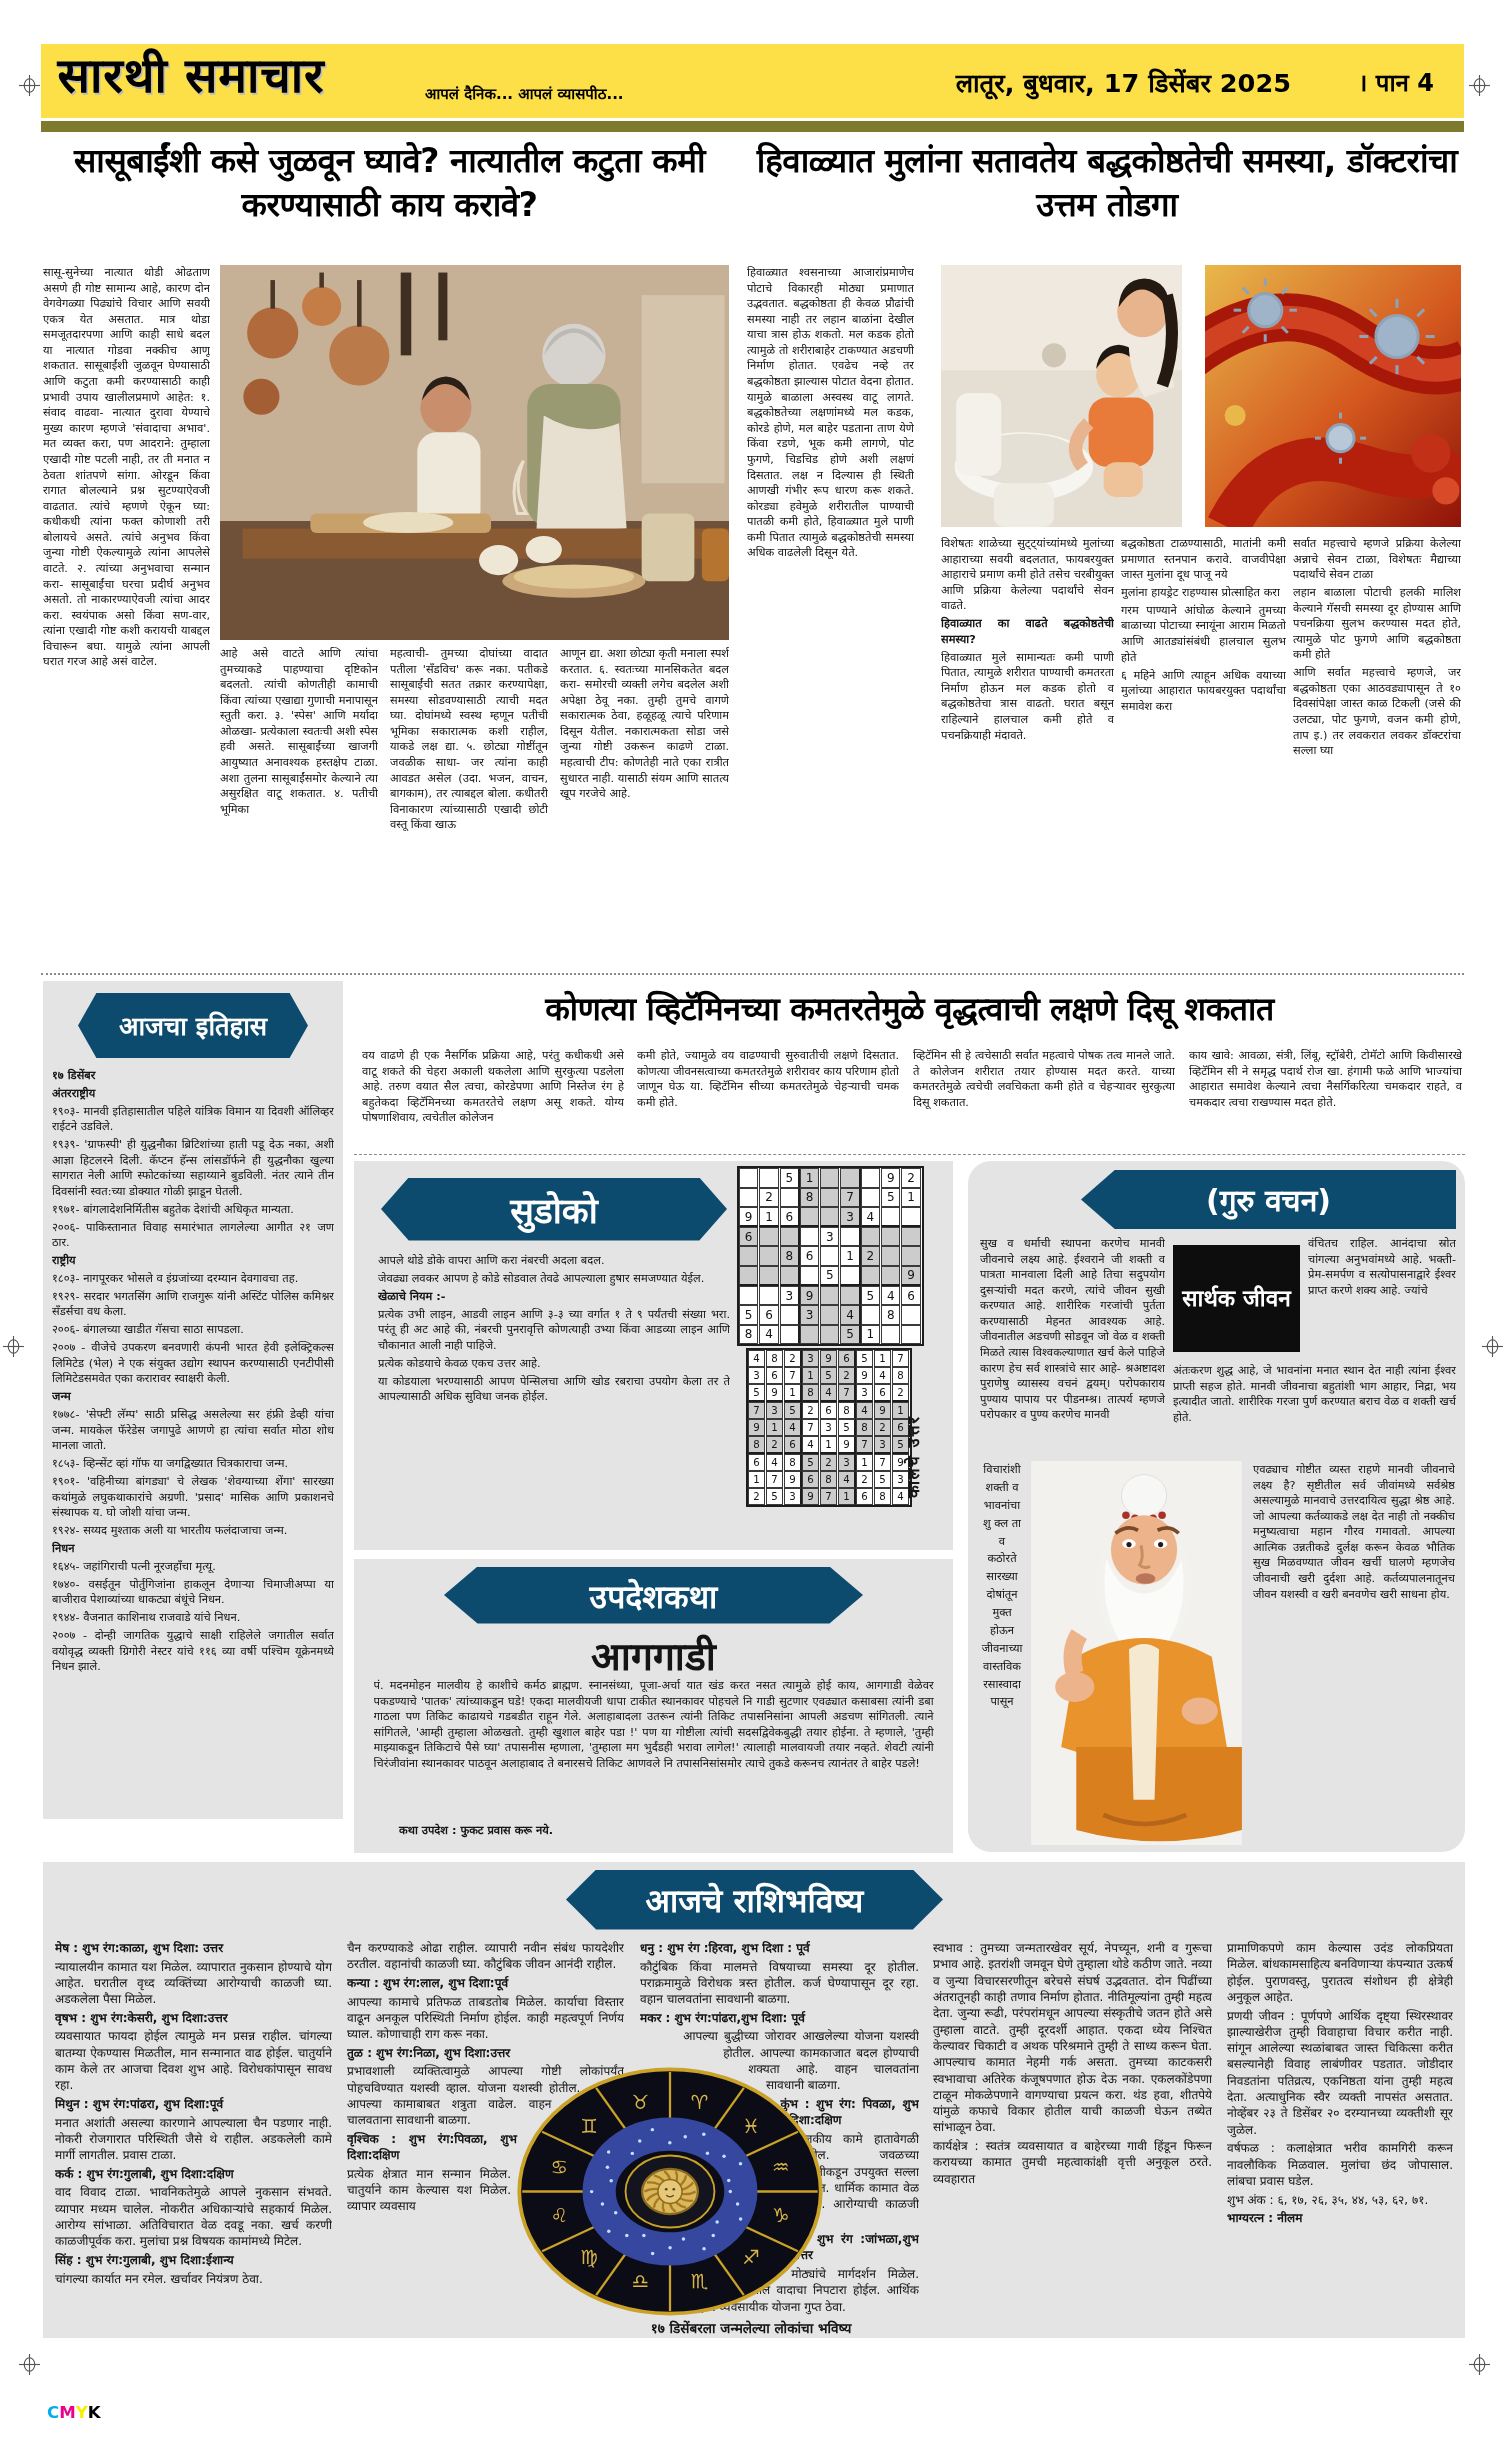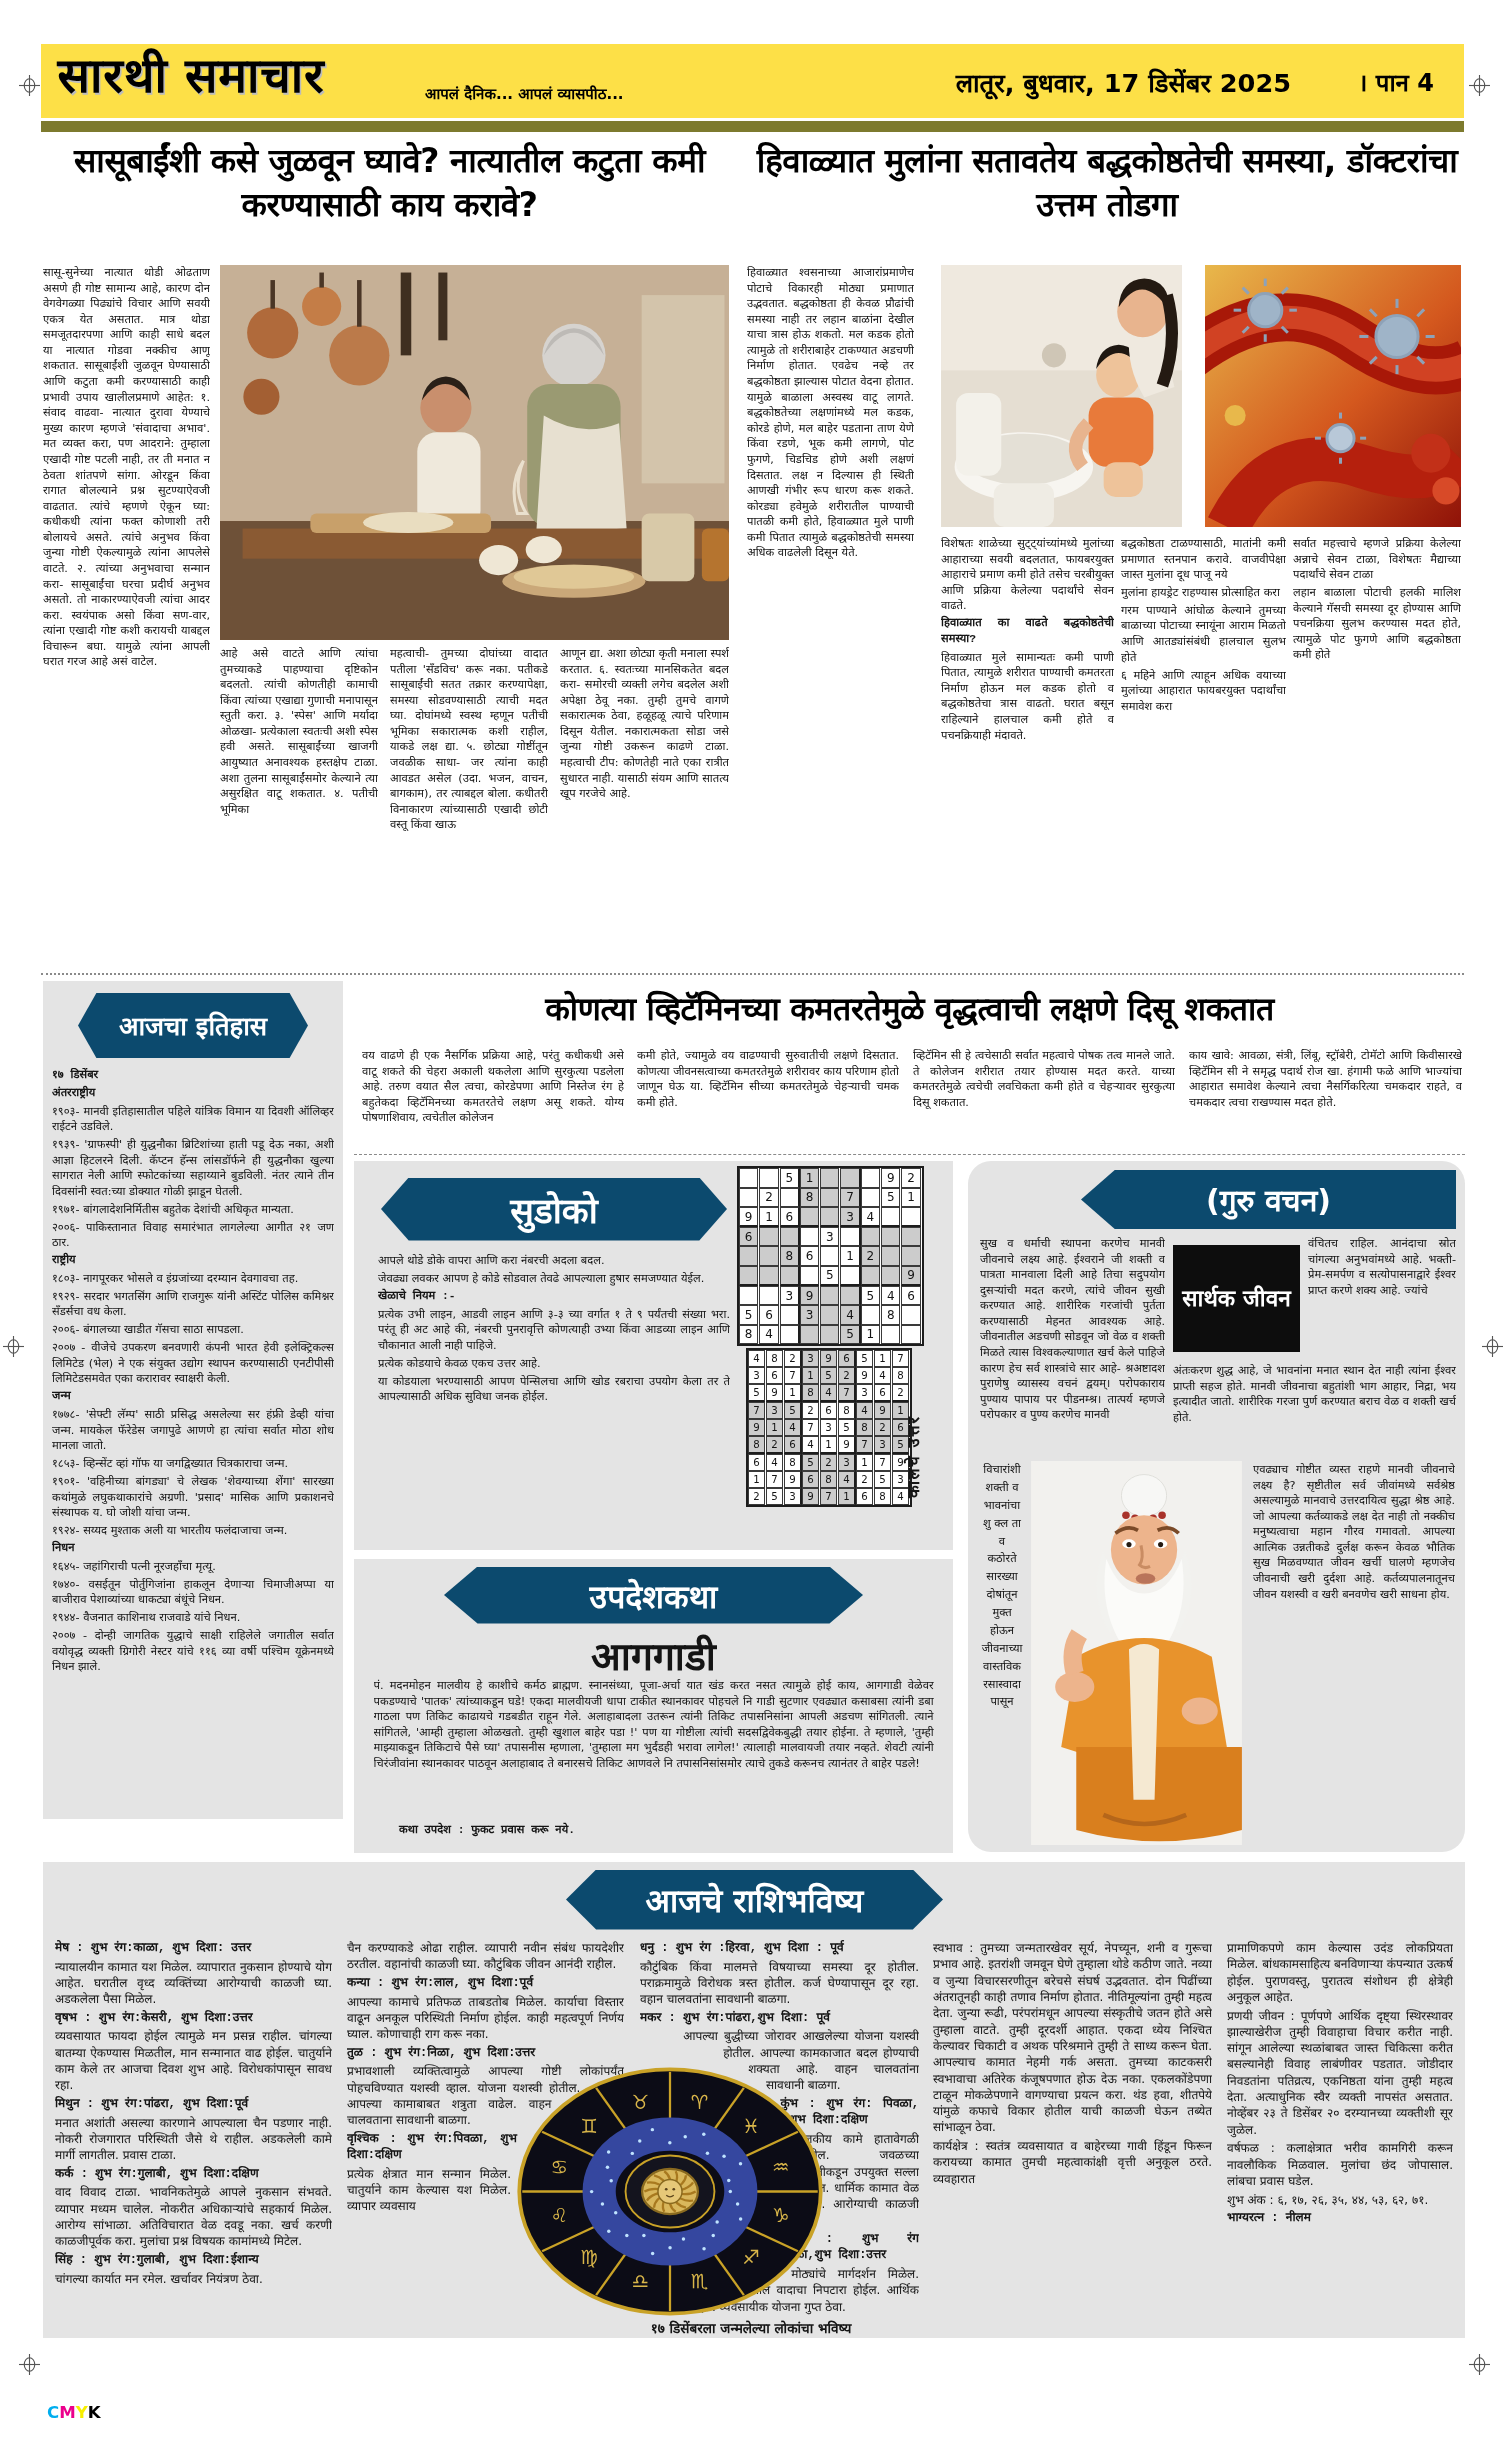--- a/index.html
+++ b/index.html
@@ -3,21 +3,21 @@
 <meta charset="utf-8">
 <style>
   html,body{margin:0;padding:0;background:#fff;}
   .page{position:relative;width:1506px;height:2450px;background:#ffffff;font-family:"DejaVu Sans",sans-serif;color:#141414;overflow:hidden;}
   .abs{position:absolute;}
   .panel{position:absolute;background:#e4e4e4;}
   .badge{position:absolute;background:#0c4a6e;color:#fff;display:flex;align-items:center;justify-content:center;font-weight:bold;clip-path:polygon(0 50%,8% 0,92% 0,100% 50%,92% 100%,8% 100%);text-align:center;}
   .col{position:absolute;overflow:hidden;text-align:justify;}
   .col p.tx{margin:0 0 2.3px 0;text-indent:0;}
   .tx{font-size:11.3px;line-height:1.38;}
-  .bd{font-weight:bold;font-family:Liberation Mono, monospace;}
+  .bd{font-weight:bold;}
   .headline{position:absolute;font-weight:bold;text-align:center;font-size:33px;line-height:1.32;letter-spacing:-0.4px;color:#000;}
   .rule-olive{position:absolute;background:#7d7a2e;}
   .rule-dot{position:absolute;border-top:2.3px dotted #8a8a8a;}
   .rule-dash{position:absolute;border-top:1.5px dashed #8a8a8a;}
   .sgrid{position:absolute;display:grid;grid-template-columns:repeat(9,1fr);background:#fff;border:2.3px solid #1d1d1d;}
   .scell{border:0.8px solid #3a3a3a;display:flex;align-items:center;justify-content:center;background:#fff;}
   .sgrid.main .scell{width:17.3px;height:17.3px;font-size:12px;}
   .sgrid.ans .scell{width:15px;height:15px;font-size:10.2px;}
   .scell.shade{background:#cccccc;}
   .scell.br3{border-right-width:2.3px;border-right-color:#1d1d1d;}
@@ -191,20 +191,21 @@
     </div>
   <div class="col" style="left:1121px;top:536px;width:165px;height:432px;">
       <p class="tx">बद्धकोष्ठता टाळण्यासाठी, मातांनी कमी प्रमाणात स्तनपान करावे. वाजवीपेक्षा जास्त मुलांना दूध पाजू नये</p>
       <p class="tx">मुलांना हायड्रेट राहण्यास प्रोत्साहित करा</p>
       <p class="tx">गरम पाण्याने आंघोळ केल्याने तुमच्या बाळाच्या पोटाच्या स्नायूंना आराम मिळतो आणि आतड्यांसंबंधी हालचाल सुलभ होते</p>
       <p class="tx">६ महिने आणि त्याहून अधिक वयाच्या मुलांच्या आहारात फायबरयुक्त पदार्थांचा समावेश करा</p>
     </div>
   <div class="col" style="left:1293px;top:536px;width:168px;height:432px;">
       <p class="tx">सर्वात महत्त्वाचे म्हणजे प्रक्रिया केलेल्या अन्नाचे सेवन टाळा, विशेषतः मैद्याच्या पदार्थांचे सेवन टाळा</p>
       <p class="tx">लहान बाळाला पोटाची हलकी मालिश केल्याने गॅसची समस्या दूर होण्यास आणि पचनक्रिया सुलभ करण्यास मदत होते, त्यामुळे पोट फुगणे आणि बद्धकोष्ठता कमी होते</p>
+      <p class="tx">आणि सर्वात महत्त्वाचे म्हणजे, जर बद्धकोष्ठता एका आठवड्यापासून ते १० दिवसांपेक्षा जास्त काळ टिकली (जसे की उलट्या, पोट फुगणे, वजन कमी होणे, ताप इ.) तर लवकरात लवकर डॉक्टरांचा सल्ला घ्या</p>
     </div>
 
   <div class="rule-dot" style="left:41px;top:973px;width:1423px;"></div>
 
   <div class="panel" style="left:43px;top:981px;width:300px;height:838px;">
     <div class="badge" style="left:35px;top:12px;width:230px;height:65px;font-size:25.6px;">आजचा इतिहास</div>
     <div class="col" style="left:9px;top:87px;width:282px;height:741px;">
         <p class="tx bd">१७ डिसेंबर</p>
         <p class="tx bd">अंतरराष्ट्रीय</p>
         <p class="tx">१९०३- मानवी इतिहासातील पहिले यांत्रिक विमान या दिवशी ऑलिव्हर राईटने उडविले.</p>

